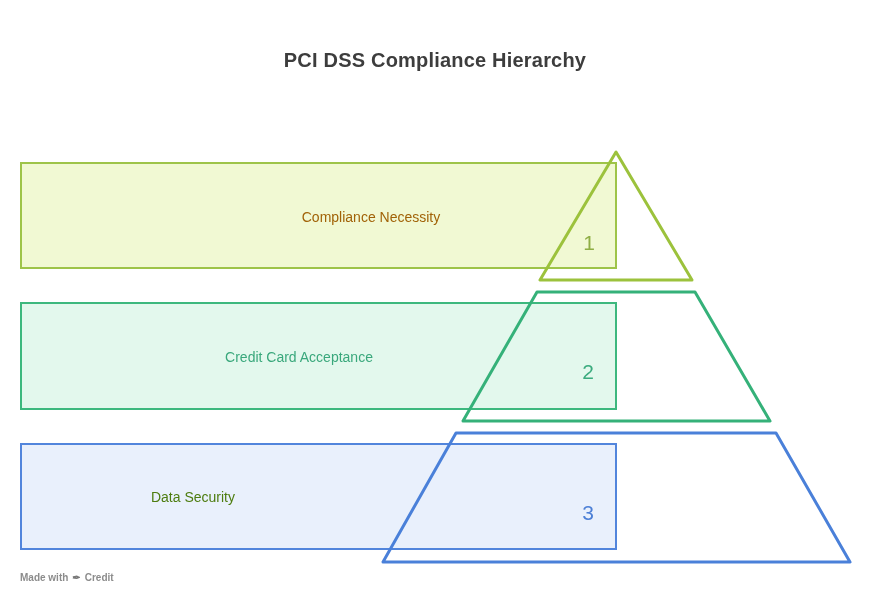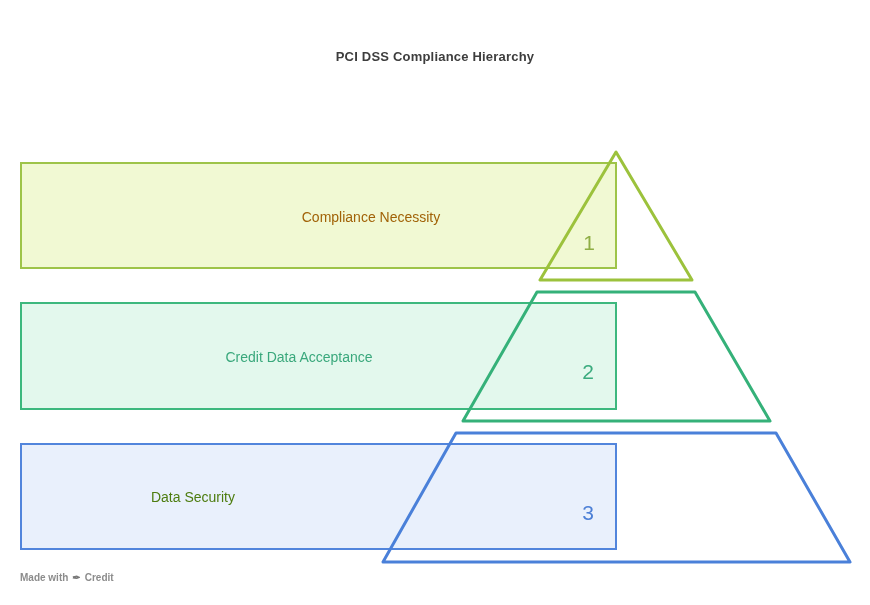--- a/index.html
+++ b/index.html
@@ -14,21 +14,21 @@
     height: 605px;
     background: #ffffff;
     overflow: hidden;
   }
   .title {
     position: absolute;
     top: 49px;
     left: 0;
     width: 100%;
     text-align: center;
-    font-size: 13px;
+    font-size: 20px;
     font-weight: 700;
     color: #3d3d3d;
     letter-spacing: 0.2px;
   }
   .tier-rect {
     position: absolute;
     left: 20px;
     width: 597px;
     box-sizing: border-box;
     border: 2px solid;
@@ -87,21 +87,21 @@
   <div class="tier-rect rect-2"></div>
   <div class="tier-rect rect-3"></div>
 
   <svg class="pyramid-svg" width="870" height="605" viewBox="0 0 870 605">
     <polygon points="616,152 540,280 692,280" fill="none" stroke="#9cc23c" stroke-width="3" stroke-linejoin="round"></polygon>
     <polygon points="537,292 695,292 770,421 463,421" fill="none" stroke="#35b179" stroke-width="3" stroke-linejoin="round"></polygon>
     <polygon points="456,433 776,433 850,562 383,562" fill="none" stroke="#4a80d9" stroke-width="3" stroke-linejoin="round"></polygon>
   </svg>
 
   <div class="tier-label label-1">Compliance Necessity</div>
-  <div class="tier-label label-2">Credit Data Acceptance</div>
+  <div class="tier-label label-2">Credit Card Acceptance</div>
   <div class="tier-label label-3">Data Security</div>
 
   <div class="tier-num num-1">1</div>
   <div class="tier-num num-2">2</div>
   <div class="tier-num num-3">3</div>
 
   <div class="watermark">
     <span>Made with</span>
     <span class="pen-icon">✒</span>
     <span>Credit</span>

